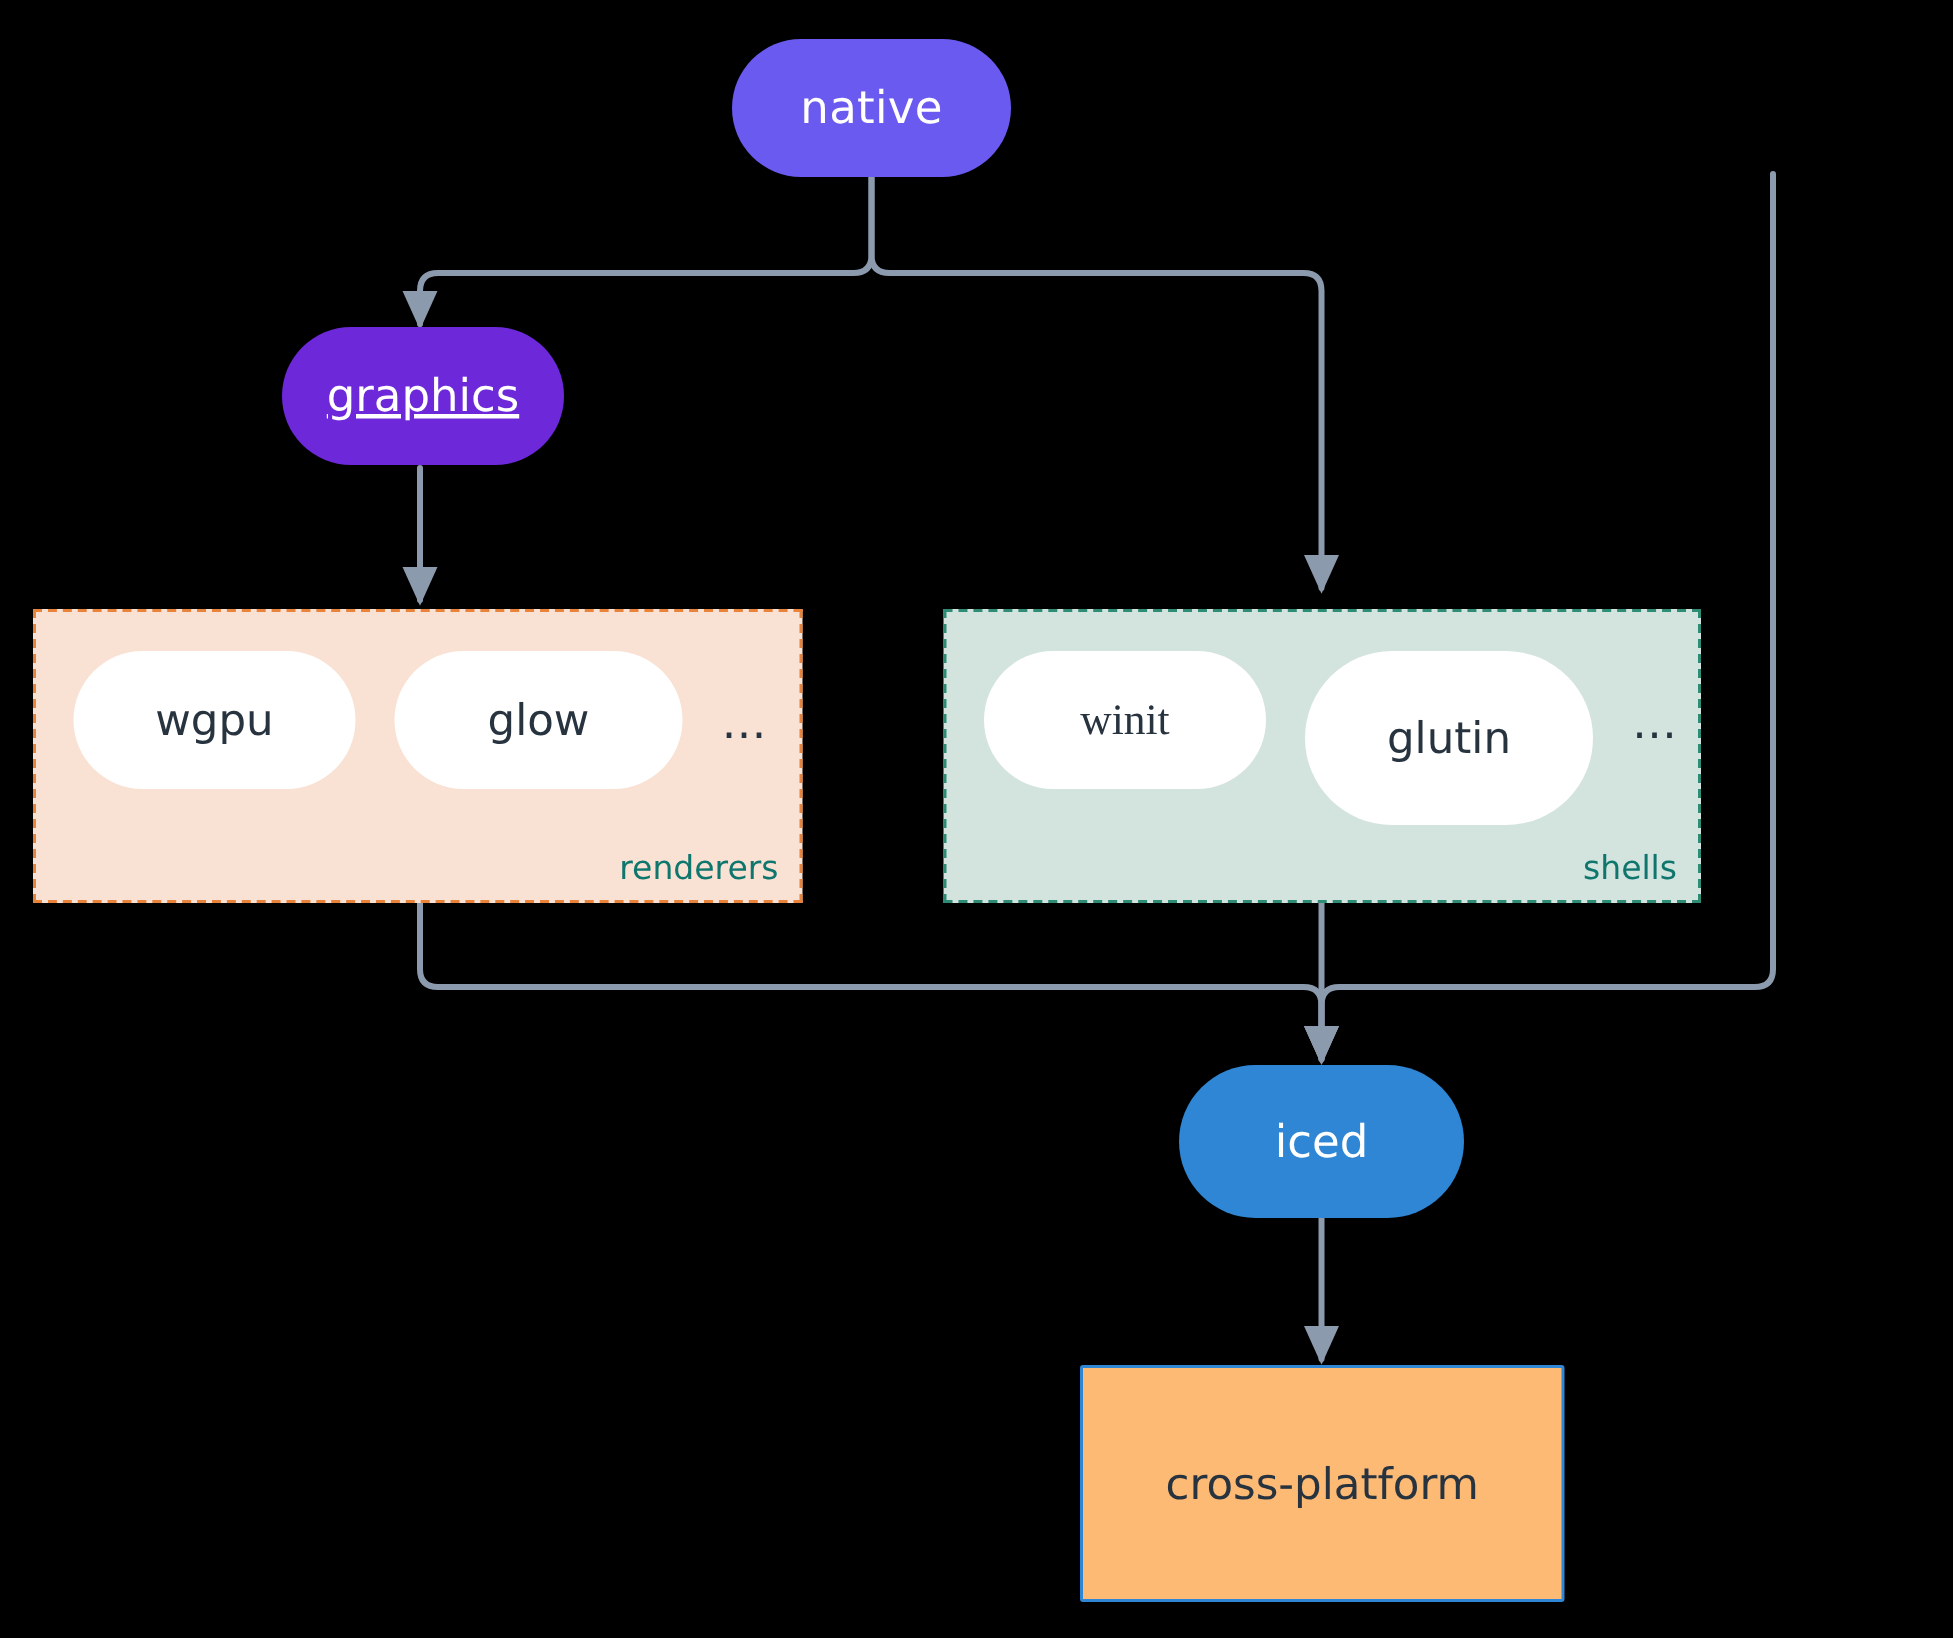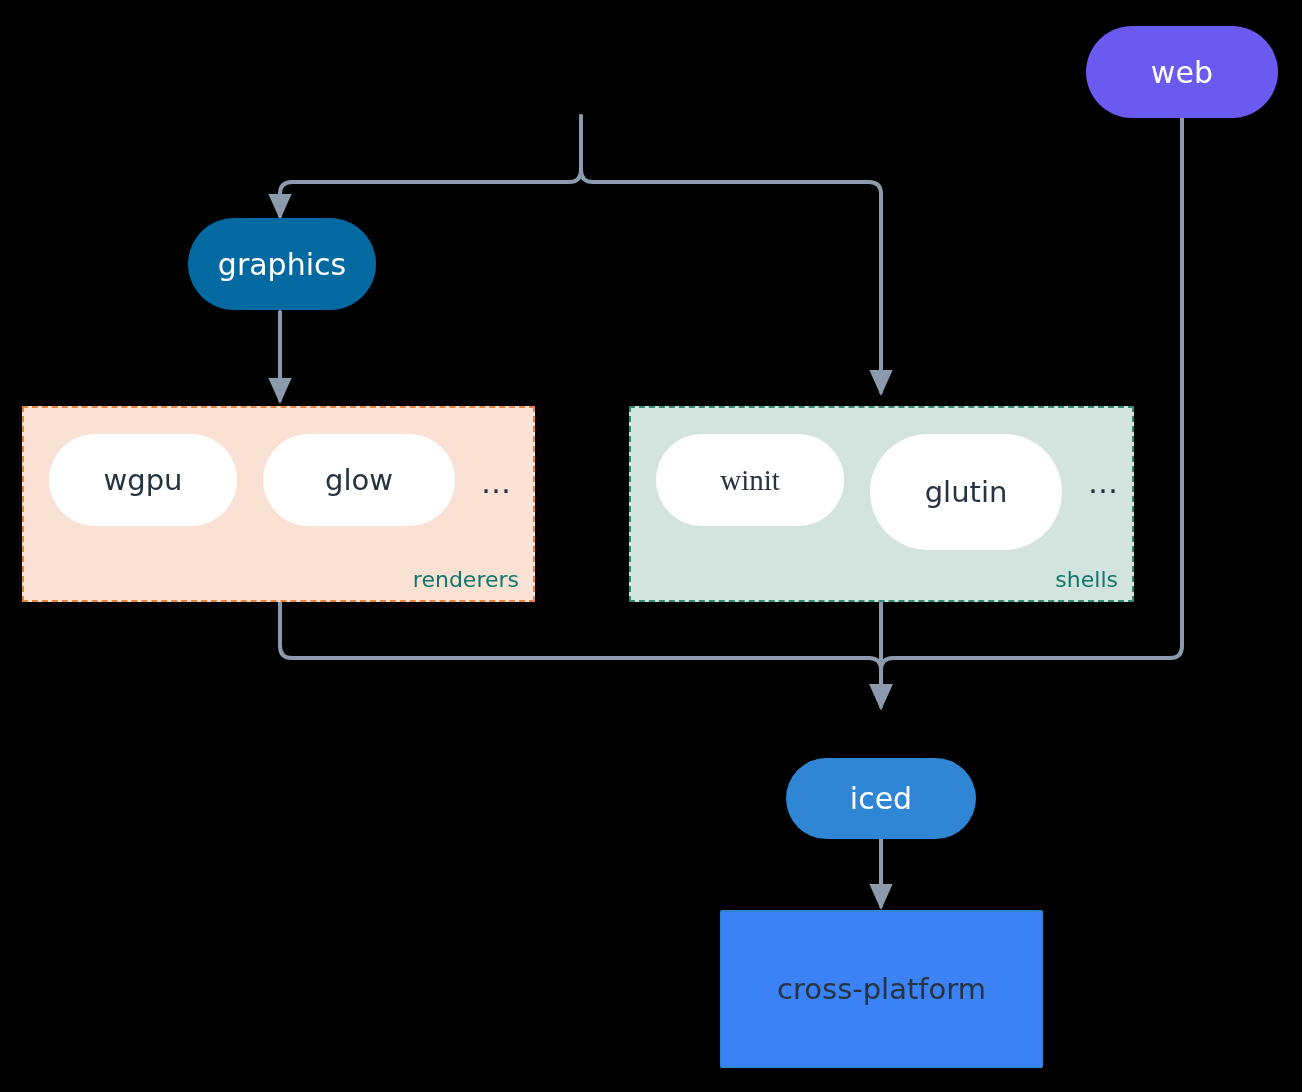--- a/index.html
+++ b/index.html
@@ -37,35 +37,36 @@
   
   .pill-purple {
     background: #6A5AF0;
     color: #ffffff;
     border-radius: 999px;
     font-size: 30px;
     letter-spacing: 0.2px;
   }
   
   .pill-orange {
-    background: #0369a1;
+    background: #6d28d9;
     color: #ffffff;
     border-radius: 999px;
     font-size: 30px;
+    text-decoration: underline;
   }
   
   .pill-blue {
     background: #2E86D4;
     color: #ffffff;
     border-radius: 999px;
     font-size: 30px;
   }
   
   .box-app {
-    background: #3b82f6;
+    background: #fdba74;
     border: 2px solid #2E86D4;
     color: #27333F;
     border-radius: 2px;
     font-size: 29px;
     line-height: 1.6;
     flex-direction: column;
   }
   
   .cluster {
     position: absolute;
@@ -130,24 +131,24 @@
       <path d="M 280 602 L 280 646 Q 280 658 292 658 L 869 658 Q 881 658 881 670 L 881 706" marker-end="url(#arrow)"></path>
 
       <path d="M 881 602 L 881 706" marker-end="url(#arrow)"></path>
 
       <path d="M 1182 116 L 1182 646 Q 1182 658 1170 658 L 893 658 Q 881 658 881 670 L 881 706" marker-end="url(#arrow)"></path>
 
       <path d="M 881 800 L 881 906" marker-end="url(#arrow)"></path>
     </g>
   </svg>
 
+  <div class="node pill-purple" style="left:488px; top:26px; width:186px; height:92px;">
+    <span>native</span>
+  </div>
 
-  <div class="node pill-purple" style="left:1086px; top:26px; width:192px; height:92px;">
-    <span>web</span>
-  </div>
 
   <div class="node pill-orange" style="left:188px; top:218px; width:188px; height:92px;">
     <span>graphics</span>
   </div>
 
   <div class="cluster cluster-renderers" style="left:22px; top:406px; width:513px; height:196px;">
     <span class="cluster-label">renderers</span>
   </div>
   <div class="pill-white" style="left:263px; top:434px; width:192px; height:92px;">
     <span>glow</span>
@@ -161,21 +162,21 @@
     <span class="cluster-label">shells</span>
   </div>
   <div class="pill-white" style="left:656px; top:434px; width:188px; height:92px;font-family:Liberation Serif, serif;">
     <span>winit</span>
   </div>
   <div class="pill-white" style="left:870px; top:434px; width:192px; height:116px;">
     <span>glutin</span>
   </div>
   <div class="ellipsis" style="left:1088px; top:468px;">…</div>
 
-  <div class="node pill-blue" style="left:786px; top:710px; width:190px; height:81px;margin-top:48px;">
+  <div class="node pill-blue" style="left:786px; top:710px; width:190px; height:102px;">
     <span>iced</span>
   </div>
 
   <div class="node box-app" style="left:720px; top:910px; width:323px; height:158px;">
     <span>cross-platform</span>
   </div>
 
 </div>
 
 </body></html>

